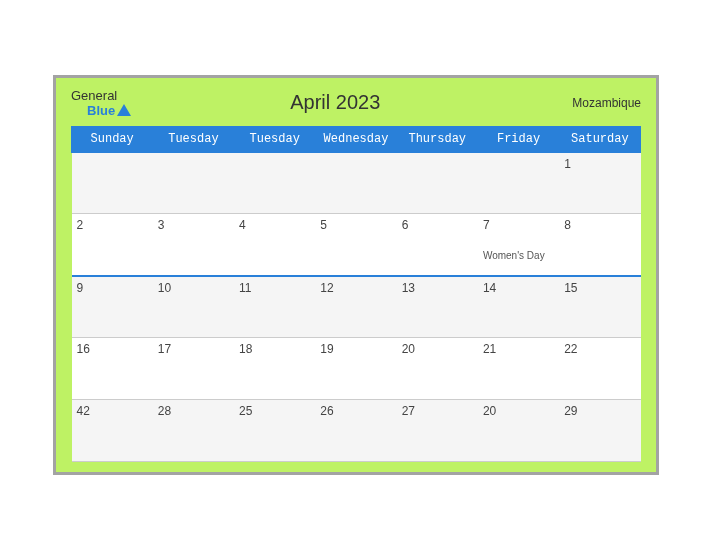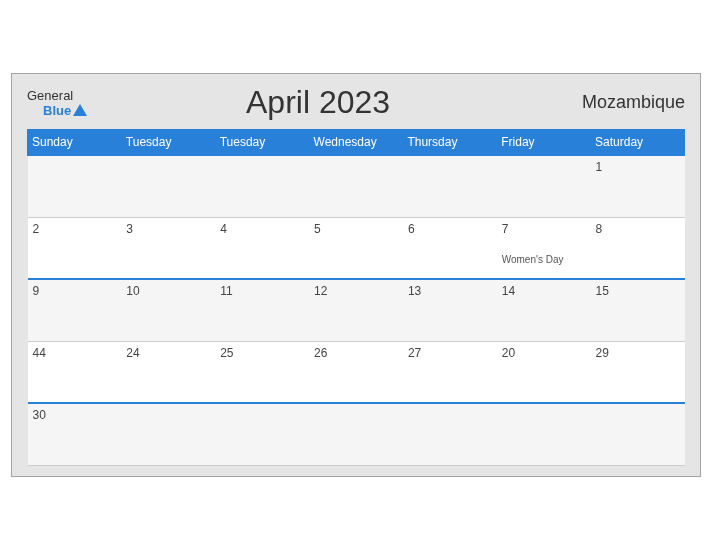--- a/index.html
+++ b/index.html
@@ -6,23 +6,23 @@
     body {
       width: 712px;
       height: 550px;
       background: #fff;
       font-family: Arial, sans-serif;
       display: flex;
       align-items: center;
       justify-content: center;
     }
     .calendar-wrapper {
-      width: 690px;
-      background: #e5e5e5;
-      border: 1px solid #a3a3a3;
+      width: 606px;
+      background: #bef264;
+      border: 3px solid #a3a3a3;
       padding: 10px 15px 10px 15px;
     }
     .header {
       display: flex;
       align-items: center;
       justify-content: space-between;
       margin-bottom: 8px;
     }
     .logo {
       display: flex;
@@ -45,43 +45,44 @@
     .logo-triangle {
       width: 0;
       height: 0;
       border-left: 7px solid transparent;
       border-right: 7px solid transparent;
       border-bottom: 12px solid #2980d9;
       margin-left: 2px;
       margin-bottom: 1px;
     }
     .title {
-      font-size: 32px;
+      font-size: 20px;
       color: #333;
       font-weight: normal;
       text-align: right;
     }
     .country {
-      font-size: 18px;
+      font-size: 12px;
       color: #333;
       text-align: right;
       margin-left: 33px;
     }
     .calendar-table {
       width: 100%;
       border-collapse: collapse;
     }
     .calendar-table thead tr th {
       background: #2980d9;
       color: #fff;
       font-size: 12px;
       font-weight: normal;
       padding: 5px 4px;
-      text-align: left;
+      text-align: center;
       border: 1px solid #2980d9;
+      font-family: Liberation Mono, monospace;
     }
     .calendar-table tbody tr {
       height: 62px;
     }
     .calendar-table tbody tr td {
       vertical-align: top;
       padding: 4px 5px;
       font-size: 12px;
       color: #333;
       border-bottom: 1px solid #ccc;
@@ -198,47 +199,59 @@
           </td>
           <td>
             <span class="day-number">14</span>
           </td>
           <td>
             <span class="day-number">15</span>
           </td>
         </tr>
         <tr>
           <td>
-            <span class="day-number">44</span>
-          </td>
-          <td>
-            <span class="day-number">24</span>
+            <span class="day-number">16</span>
+          </td>
+          <td>
+            <span class="day-number">17</span>
+          </td>
+          <td>
+            <span class="day-number">18</span>
+          </td>
+          <td>
+            <span class="day-number">19</span>
+          </td>
+          <td>
+            <span class="day-number">20</span>
+          </td>
+          <td>
+            <span class="day-number">21</span>
+          </td>
+          <td>
+            <span class="day-number">22</span>
+          </td>
+        </tr>
+        <tr>
+          <td>
+            <span class="day-number">42</span>
+          </td>
+          <td>
+            <span class="day-number">28</span>
           </td>
           <td>
             <span class="day-number">25</span>
           </td>
           <td>
             <span class="day-number">26</span>
           </td>
           <td>
             <span class="day-number">27</span>
           </td>
           <td>
             <span class="day-number">20</span>
           </td>
           <td>
             <span class="day-number">29</span>
           </td>
-        </tr>
-        <tr class="blue-top">
-          <td>
-            <span class="day-number">30</span>
-          </td>
-          <td class="empty-cell"></td>
-          <td class="empty-cell"></td>
-          <td class="empty-cell"></td>
-          <td class="empty-cell"></td>
-          <td class="empty-cell"></td>
-          <td class="empty-cell"></td>
         </tr>
       </tbody>
   </table>
 </div>
 
 </body></html>

